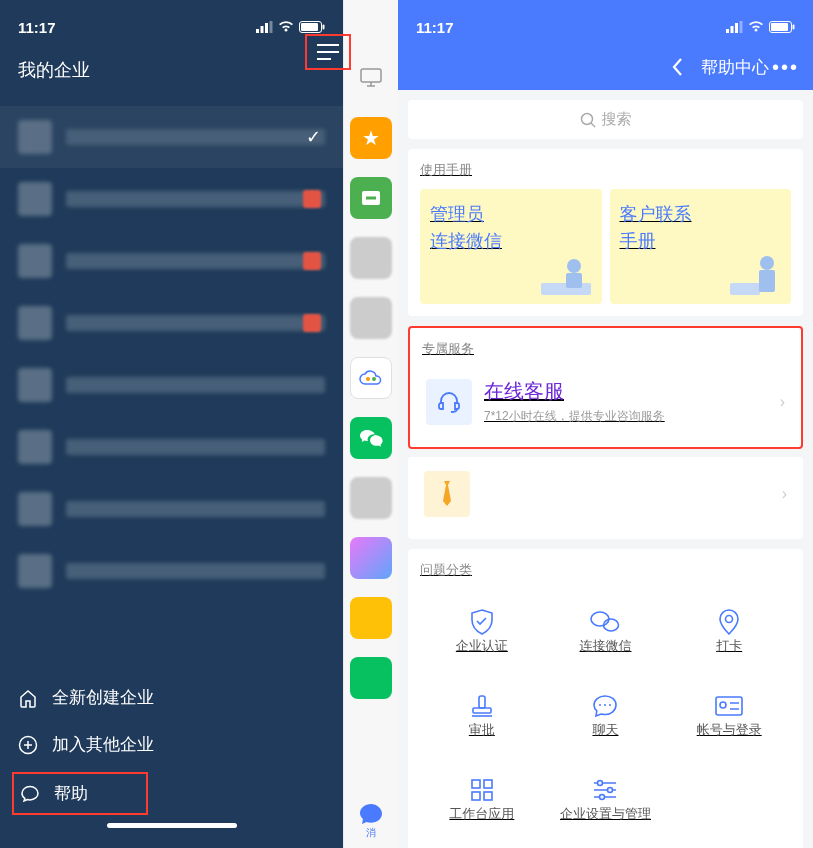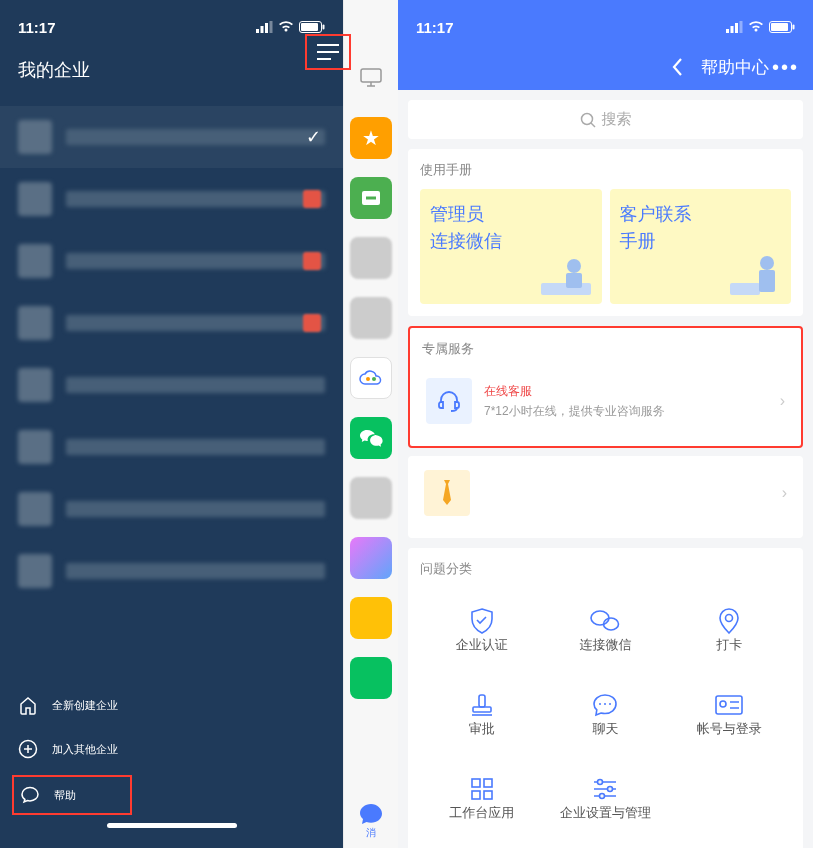--- a/index.html
+++ b/index.html
@@ -57,22 +57,22 @@
 .company-label {
   flex: 1;
   height: 16px;
   background: #475f78;
   border-radius: 2px;
   filter: blur(2px);
 }
 .check { color: #fff; font-size: 18px; position: absolute; right: 22px; }
 .badge { width: 18px; height: 18px; background: #e35445; border-radius: 3px; position: absolute; right: 22px; filter: blur(1px); }
 .bottom-menu { position: absolute; bottom: 12px; left: 0; right: 0; padding: 0 18px 8px; }
-.menu-row { display: flex; align-items: center; gap: 14px; padding: 12px 0; font-size: 11px; }
-.menu-row.boxed { border: 2px solid #ff3b30; padding: 8px 6px; margin-left: -6px; margin-top: 4px; width: 120px; }
+.menu-row { display: flex; align-items: center; gap: 14px; padding: 12px 0; font-size: 17px; }
+.menu-row.boxed { border: 2px solid #ff3b30; padding: 8px 6px; margin-left: -6px; margin-top: 4px; width: 136px; }
 .home-indicator { width: 130px; height: 5px; background: #fff; border-radius: 3px; margin: 8px auto 0; }
 
 .side-strip {
   width: 55px;
   background: #f7f7f7;
   border-left: 1px solid rgba(0,0,0,0.05);
   display: flex;
   flex-direction: column;
   align-items: center;
   padding-top: 57px;
@@ -133,42 +133,42 @@
   border-radius: 4px;
   display: flex;
   align-items: center;
   justify-content: center;
   padding: 10px;
   color: #aaa;
   gap: 6px;
   font-size: 15px;
 }
 
-.section { background: #fff; margin: 0 10px 10px; border-radius: 4px; padding: 12px; }
+.section { background: #fff; margin: 0 10px 10px; border-radius: 4px; padding: 12px; text-decoration: underline; }
 .section-title { font-size: 13px; color: #888; margin-bottom: 10px; }
 .manual-row { display: flex; gap: 8px; }
 .manual-card {
   flex: 1;
   background: #fef9c3;
   border-radius: 4px;
   padding: 12px 10px 6px;
   color: #4a7afe;
   font-size: 18px;
   line-height: 1.5;
   position: relative;
   height: 115px;
 }
 .manual-illus { position: absolute; bottom: 6px; right: 6px; }
 
 .service-box { border: 2px solid #ff3b30; }
 .service-item { display: flex; align-items: center; padding: 10px 4px; gap: 12px; position: relative; }
 .serv-icon { width: 46px; height: 46px; border-radius: 4px; display: flex; align-items: center; justify-content: center; flex-shrink: 0; }
 .serv-icon.blue { background: #eaf2ff; color: #4a7afe; }
 .serv-icon.yellow { background: #fff3d6; color: #f5a623; }
-.serv-text h3 { font-size: 12px; color: #ef4444; font-weight: 500; }
+.serv-text h3 { font-size: 20px; color: #6d28d9; font-weight: 500; }
 .serv-text p { font-size: 12px; color: #999; margin-top: 3px; }
 .chev { position: absolute; right: 4px; color: #ccc; }
 
 .cat-grid { display: grid; grid-template-columns: repeat(3, 1fr); }
 .cat-item { display: flex; flex-direction: column; align-items: center; padding: 18px 4px; }
 .cat-item span { font-size: 13px; color: #555; }
 .cat-icon { width: 30px; height: 30px; color: #4a7afe; display: flex; align-items: center; justify-content: center; }
 </style>
 </head>
 <body>

